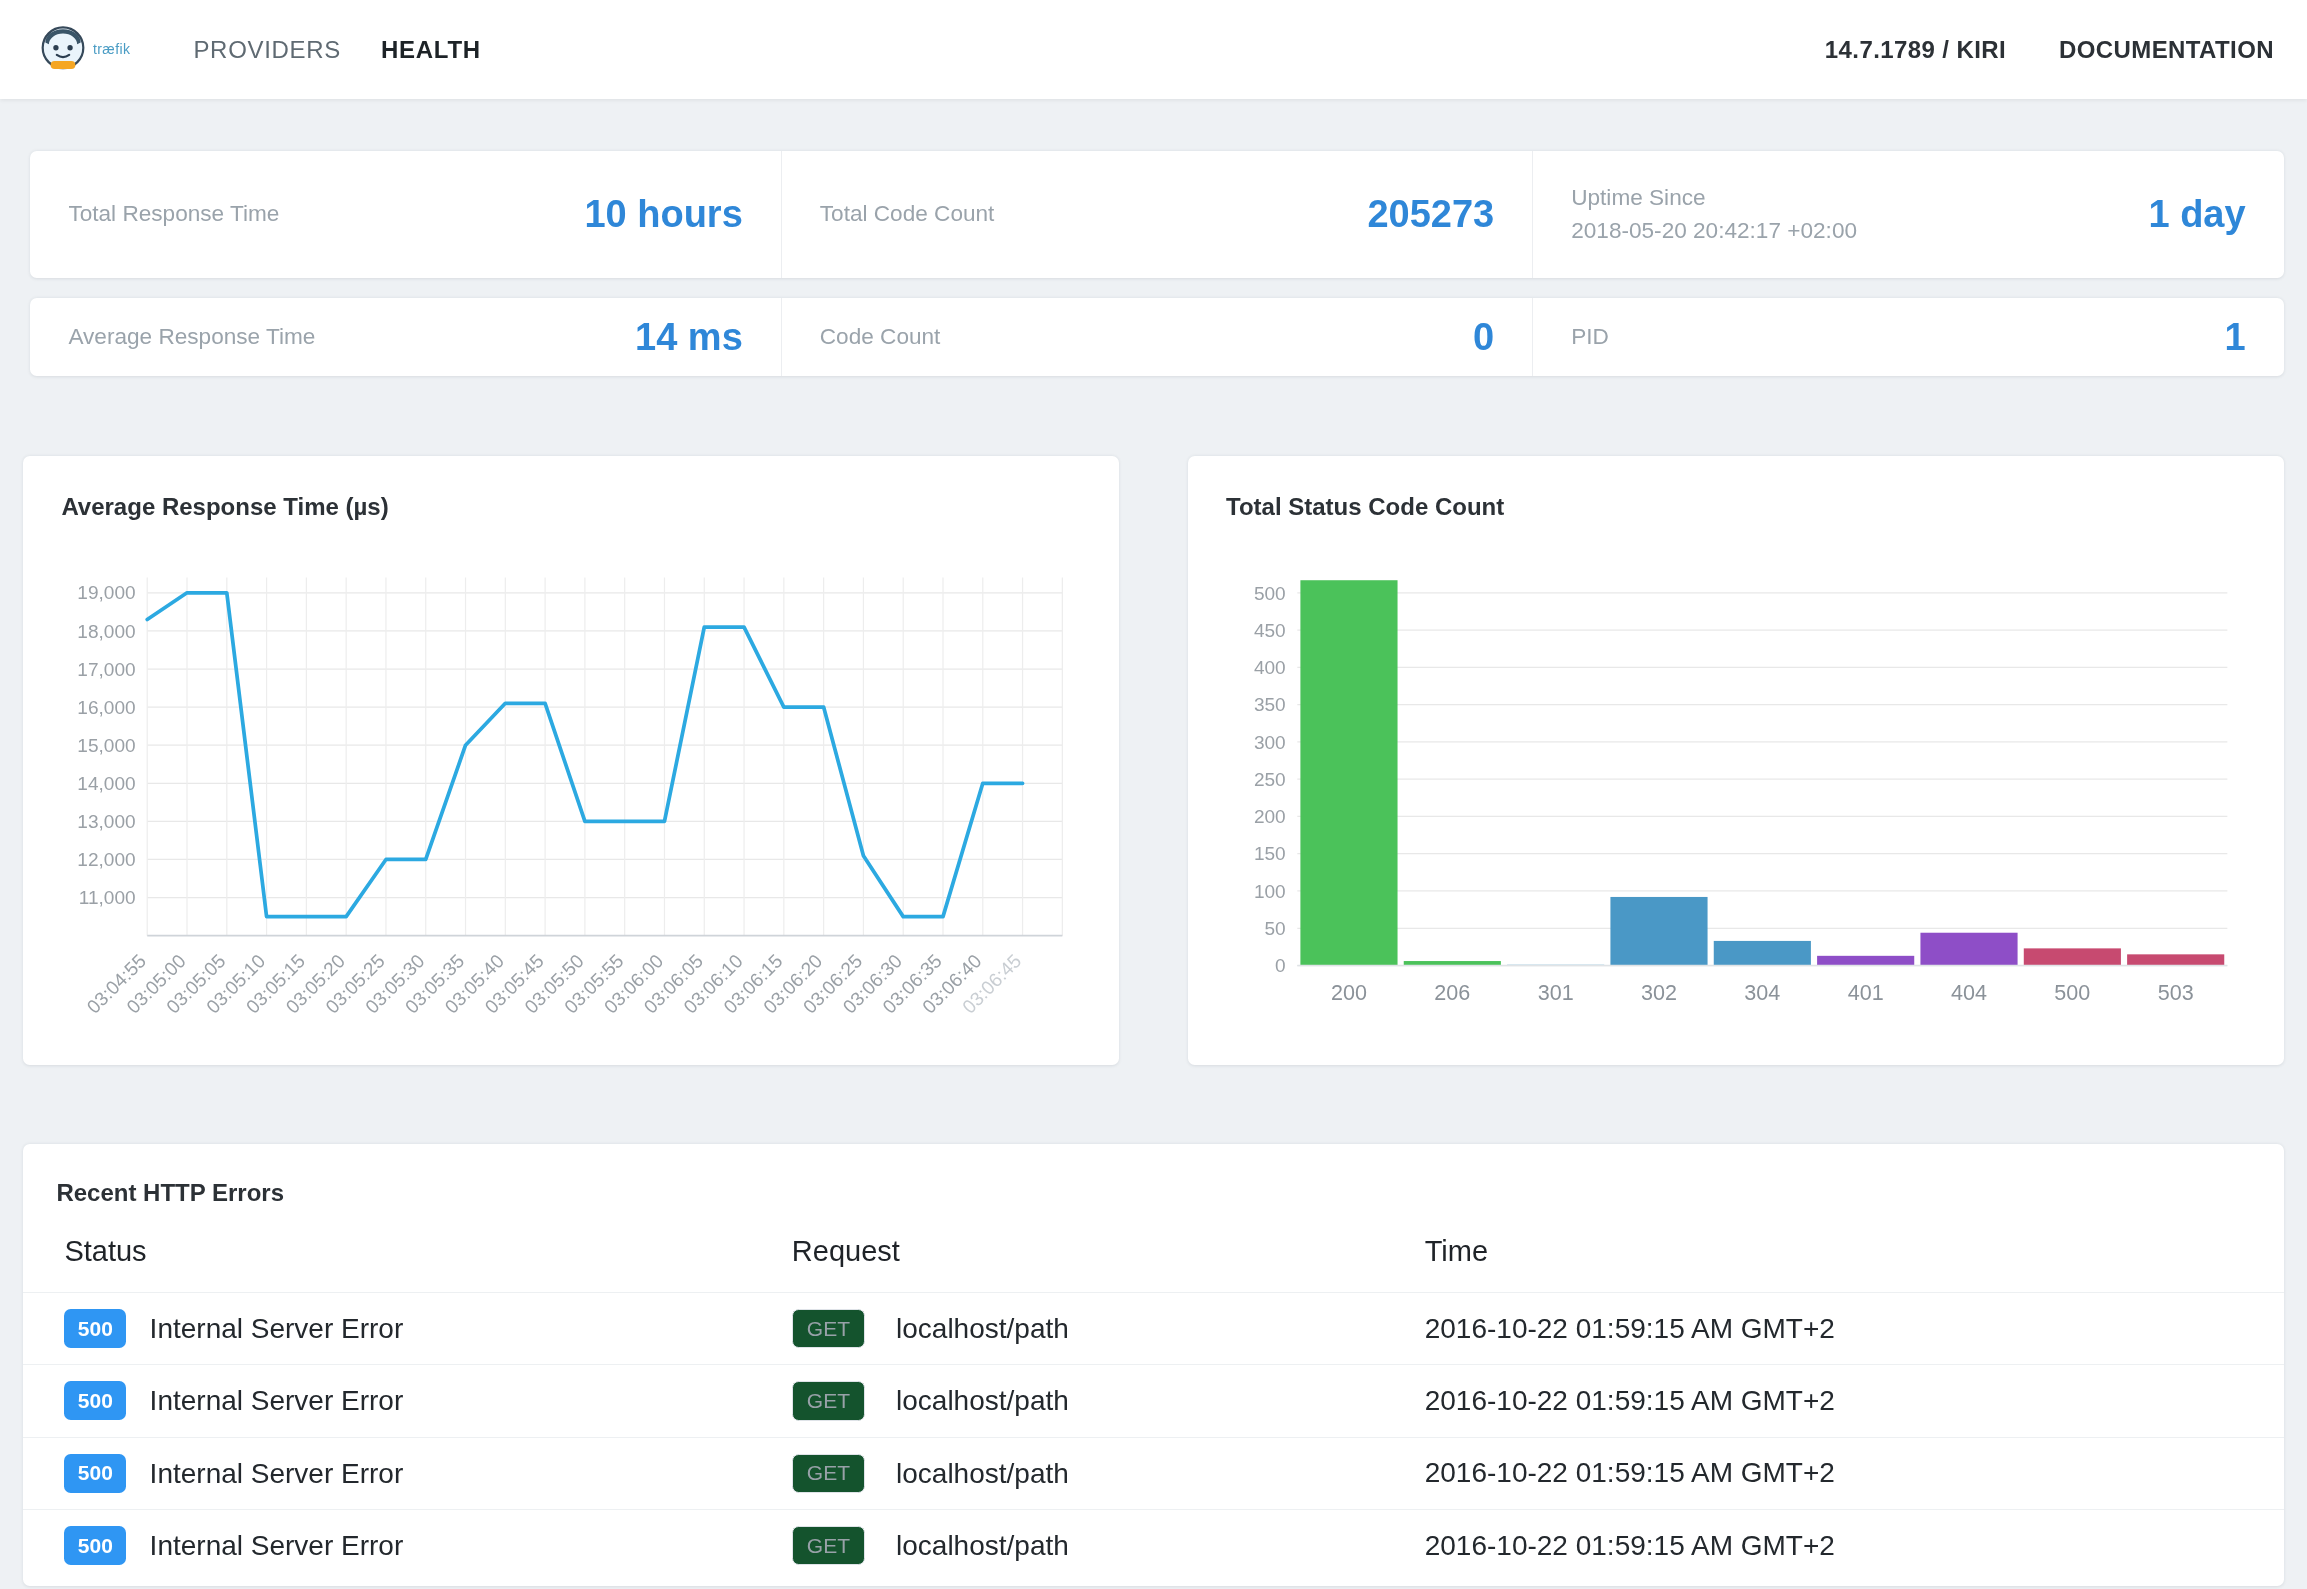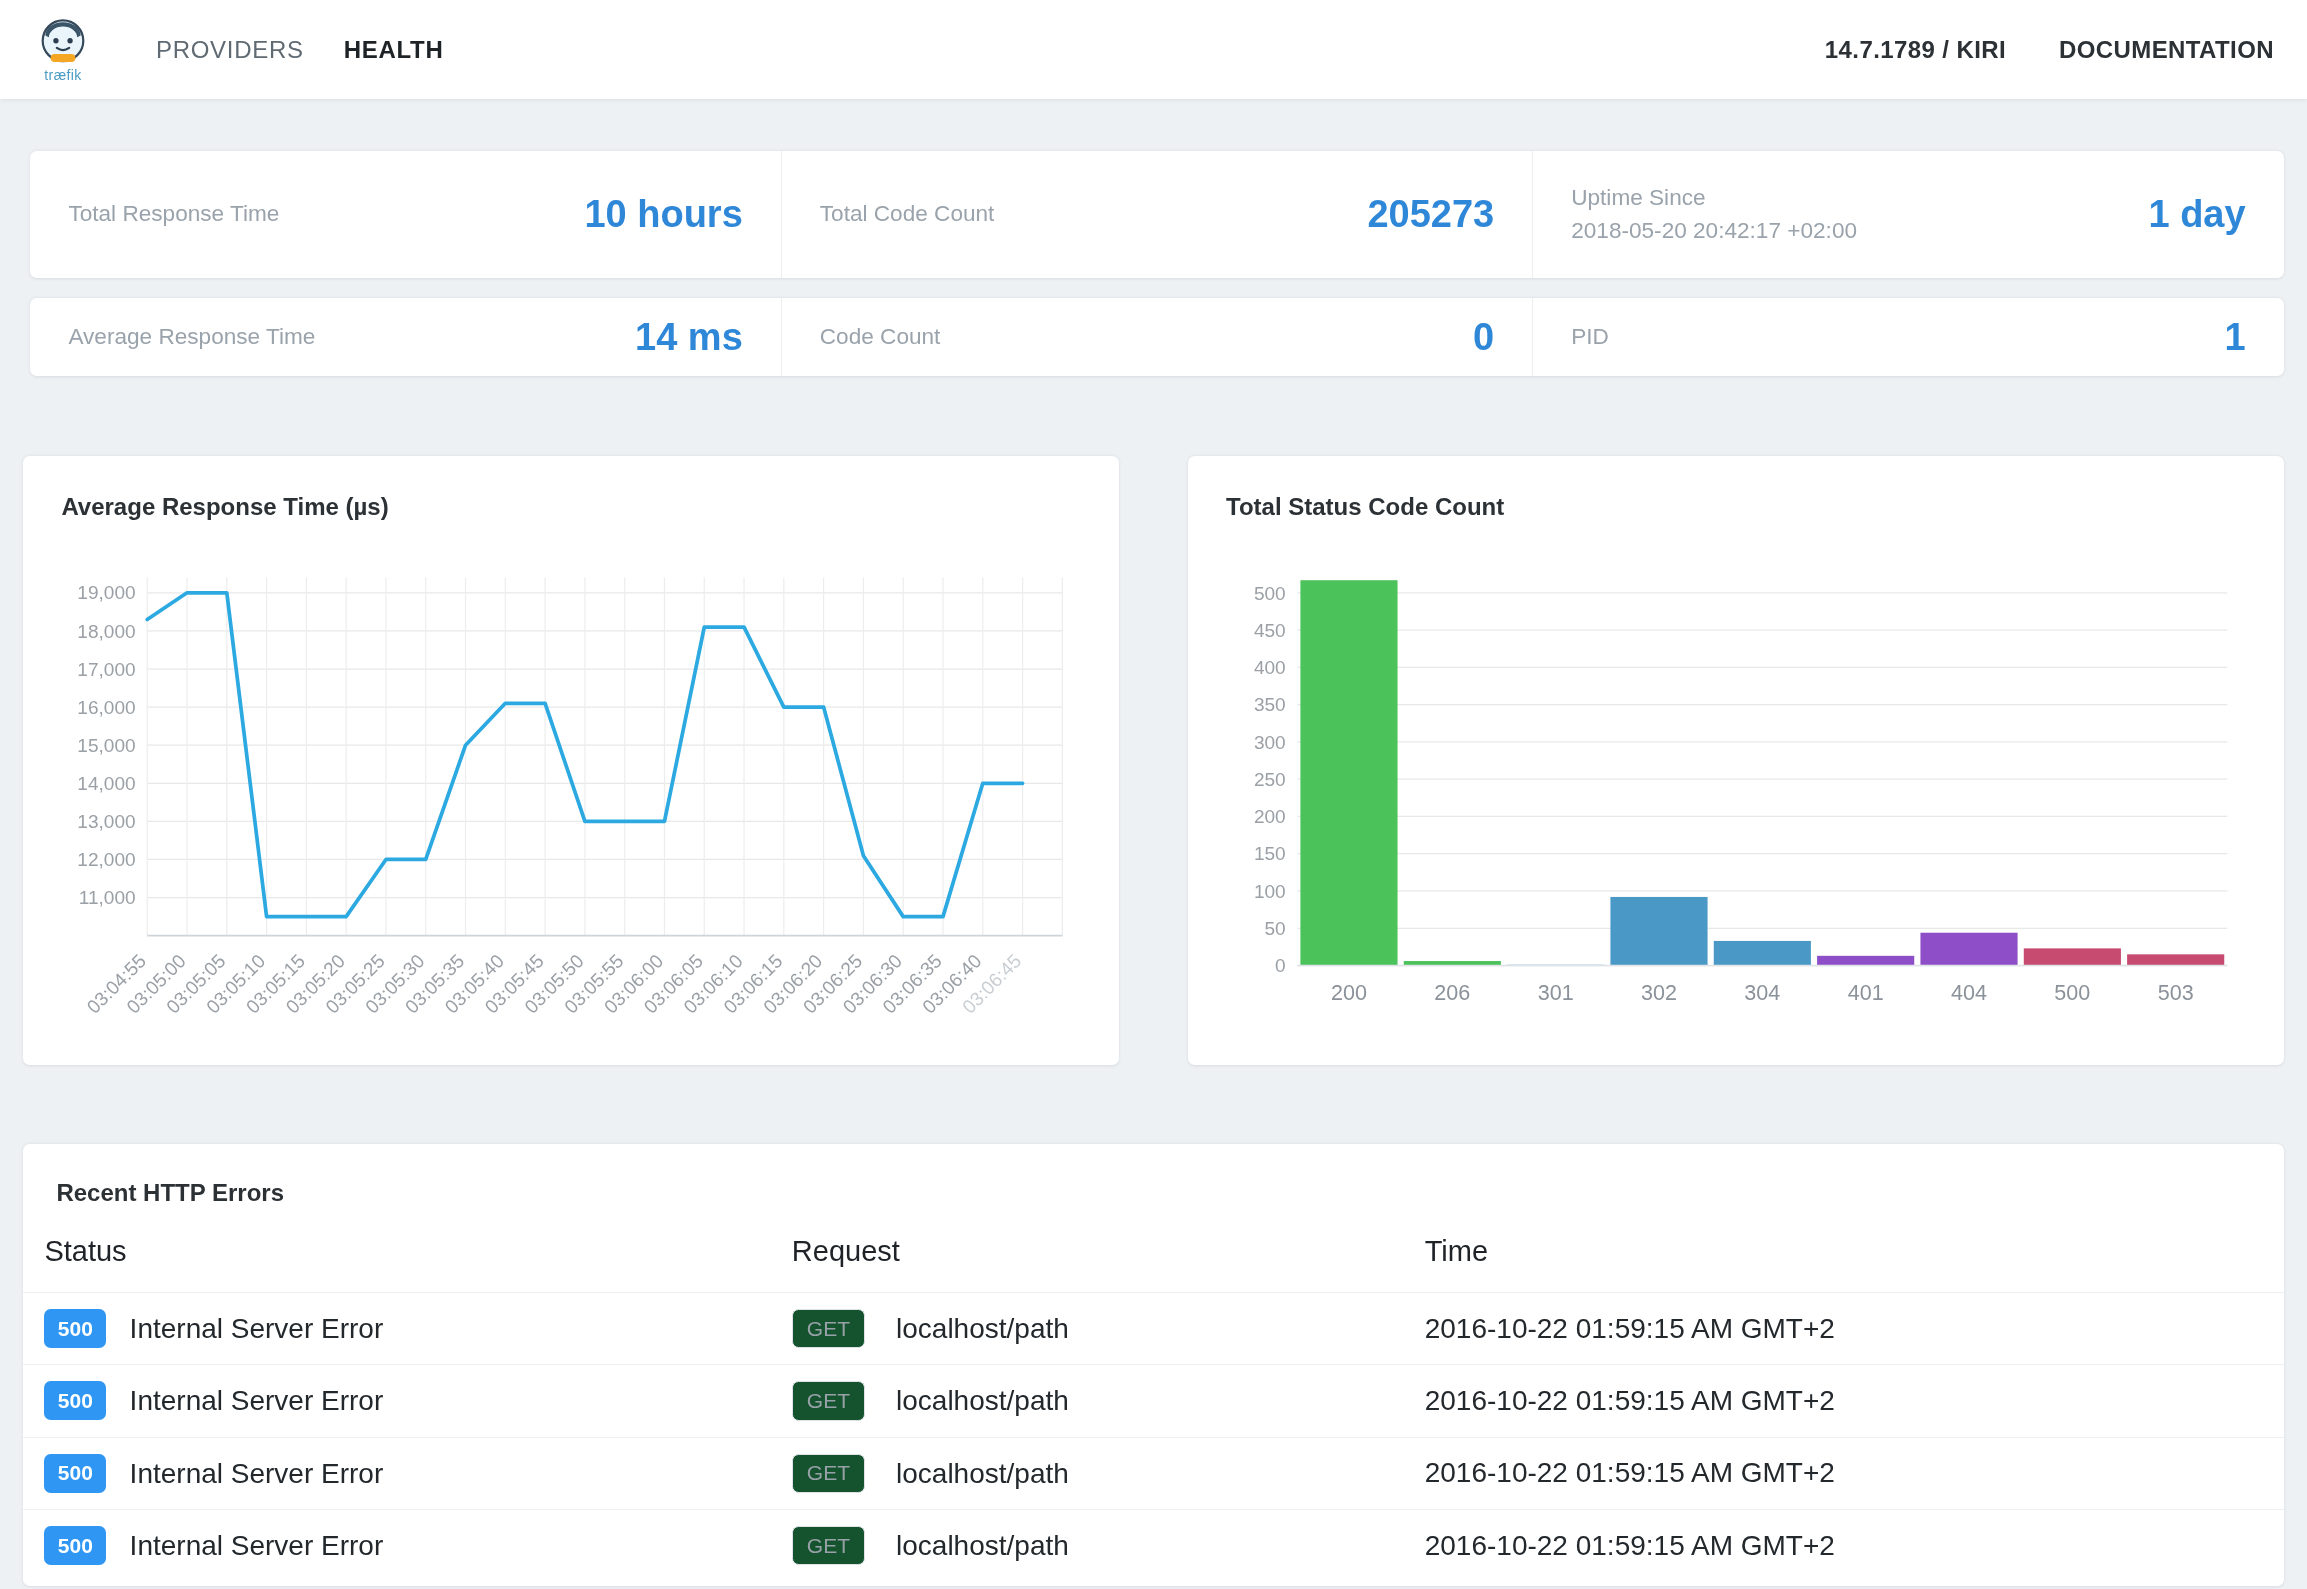--- a/index.html
+++ b/index.html
@@ -9,21 +9,21 @@
     font-family:"Liberation Sans", sans-serif;
     color:#23282d;
   }
   :root { --accent:#2f87d8; --badge:#2f96f3; }
 
   
   .navbar {
     height:99px; background:#fff; display:flex; align-items:center;
     padding:0 33px; box-shadow:0 1.7px 4.2px rgba(0,0,0,.07); position:relative; z-index:2;
   }
-  .logo { display:flex; flex-direction:column; align-items:center; margin-right:43px; cursor:pointer; }
+  .logo { display:flex; align-items:center; margin-right:43px; cursor:pointer; }
   .logo svg { width:60px; height:53px; display:block; }
   .logo-word { font-size:14px; color:#4a9cc4; margin-top:-1.7px; letter-spacing:0.4px; }
   .nav-link {
     font-size:24px; letter-spacing:0.7px; color:#5f6a72; font-weight:400;
     padding:0 20px; text-decoration:none; cursor:pointer;
   }
   .nav-link.active { color:#1d2327; font-weight:700; }
   .nav-spacer { flex:1; }
   .nav-version { font-size:24px; font-weight:700; color:#2c3136; margin-right:53px; letter-spacing:0.4px; }
   .nav-docs { font-size:24px; font-weight:700; color:#2c3136; letter-spacing:0.4px; cursor:pointer; text-decoration:none; }
@@ -57,21 +57,21 @@
   .chart-svg text { font-family:"Liberation Sans", sans-serif; }
 
   
   .errors-card { margin-top:79px; padding:0 0 5px; }
   .errors-title { font-size:24px; font-weight:700; color:#2c3136; padding:35px 33px 25px; }
   table.errors { width:100%; border-collapse:collapse; }
   table.errors th {
     text-align:left; font-size:29px; font-weight:400; color:#1f2328;
     padding:3.3px 0 23.4px 0;
   }
-  table.errors th:first-child, table.errors td:first-child { padding-left:21px; }
+  table.errors th:first-child, table.errors td:first-child { padding-left:41px; }
   table.errors td { padding:16px 0; border-top:0.8px solid #edf0f2; font-size:28px; color:#23282d; }
   .badge-code {
     display:inline-block; background:var(--badge); color:#fff;
     font-size:21px; font-weight:700; padding:7.5px 13.4px; border-radius:6.7px;
     margin-right:23.4px; vertical-align:middle;
   }
   .badge-method {
     display:inline-block; background:#14532d; border:1.7px solid #dfe3e8; color:#98a1a8;
     font-size:21px; padding:6.7px 14px; border-radius:6.7px; margin-right:31px; vertical-align:middle;
   }

